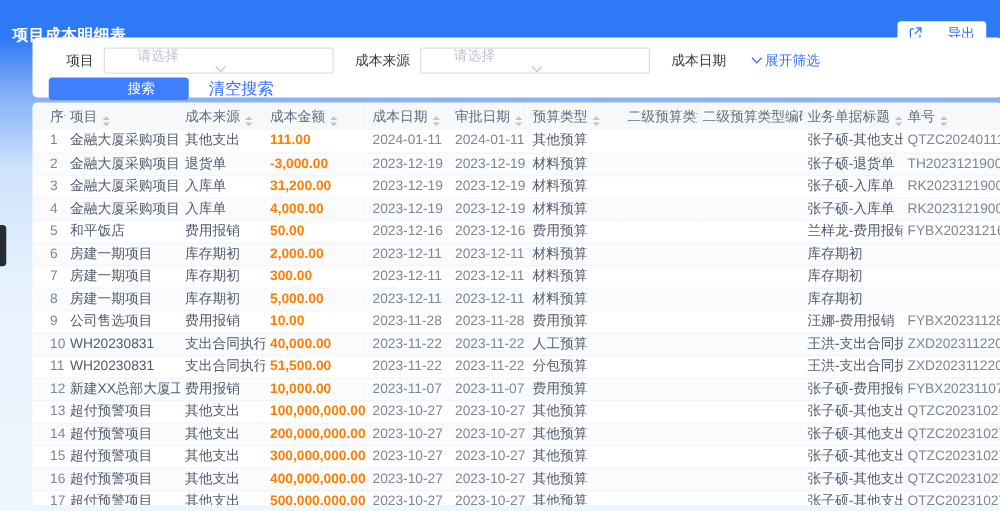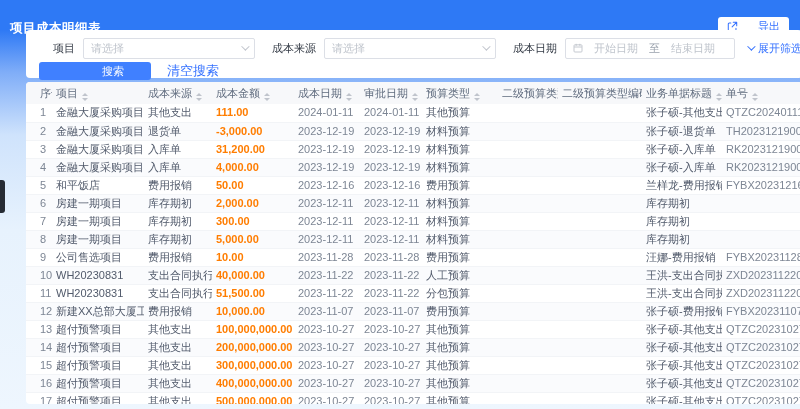--- a/index.html
+++ b/index.html
@@ -26,21 +26,21 @@
   
   .card{position:absolute;left:26px;width:776px;background:#ffffff;border-radius:4px;}
   .filter-card{top:30px;height:48px;}
   .table-card{top:82px;height:322px;overflow:hidden;}
   
   .filter-row{display:flex;align-items:center;padding:8px 0 0 27px;height:28px;}
   .f-label{font-size:11px;color:#333a45;white-space:nowrap;margin-right:8px;}
   .f-label.ml{margin-left:17px;}
   .select-box,.date-box{
     height:21px;border:1px solid #dcdfe6;border-radius:2px;background:#fff;
-    display:flex;align-items:center;padding:0 7px;color:#bfc4cc;font-size:11px;
+    display:flex;align-items:center;padding:0 7px;color:#bfc4cc;font-size:11px;flex-direction:column;
   }
   .select-box{width:184px;justify-content:space-between;}
   .select-box input{border:none;outline:none;width:130px;font-size:11px;color:#515a6b;font-family:inherit;background:transparent;}
   .select-box input::placeholder,.date-box input::placeholder{color:#bfc4cc;}
   .date-box{width:182px;gap:5px;}
   .date-box input{border:none;outline:none;width:56px;font-size:11px;text-align:center;color:#515a6b;font-family:inherit;background:transparent;}
   .to-text{color:#9aa2ad;font-size:11px;}
   .chev{display:inline-block;width:6px;height:6px;border-right:1.4px solid #c0c4cc;border-bottom:1.4px solid #c0c4cc;transform:rotate(45deg) translateY(-2px);}
   .expand-link{display:flex;align-items:center;gap:5px;margin-left:12px;color:var(--accent);font-size:11px;cursor:pointer;white-space:nowrap;}
   .expand-link .chev{border-color:var(--accent);}
@@ -92,29 +92,20 @@
     <div class="select-box">
       <input readonly="" placeholder="请选择" style="">
       <span class="chev"></span>
     </div>
     <span class="f-label ml">成本来源</span>
     <div class="select-box">
       <input readonly="" placeholder="请选择" style="">
       <span class="chev"></span>
     </div>
     <span class="f-label ml">成本日期</span>
-    <div class="date-box">
-      <svg class="cal-icon" width="10" height="10" viewBox="0 0 12 12">
-        <rect x="1.2" y="2.2" width="9.6" height="8.6" rx="1" fill="none" stroke="#c0c4cc" stroke-width="1.1"></rect>
-        <path d="M1.4 4.8h9.2M3.8 1v2.4M8.2 1v2.4" stroke="#c0c4cc" stroke-width="1.1"></path>
-      </svg>
-      <input readonly="" placeholder="开始日期" style="">
-      <span class="to-text">至</span>
-      <input readonly="" placeholder="结束日期" style="">
-    </div>
     <span class="expand-link">
       <span class="chev"></span>
       <span>展开筛选</span>
     </span>
   </div>
   <div class="btn-row">
     <button class="search-btn">搜索</button>
     <span class="clear-link">清空搜索</span>
   </div>
 </div>

